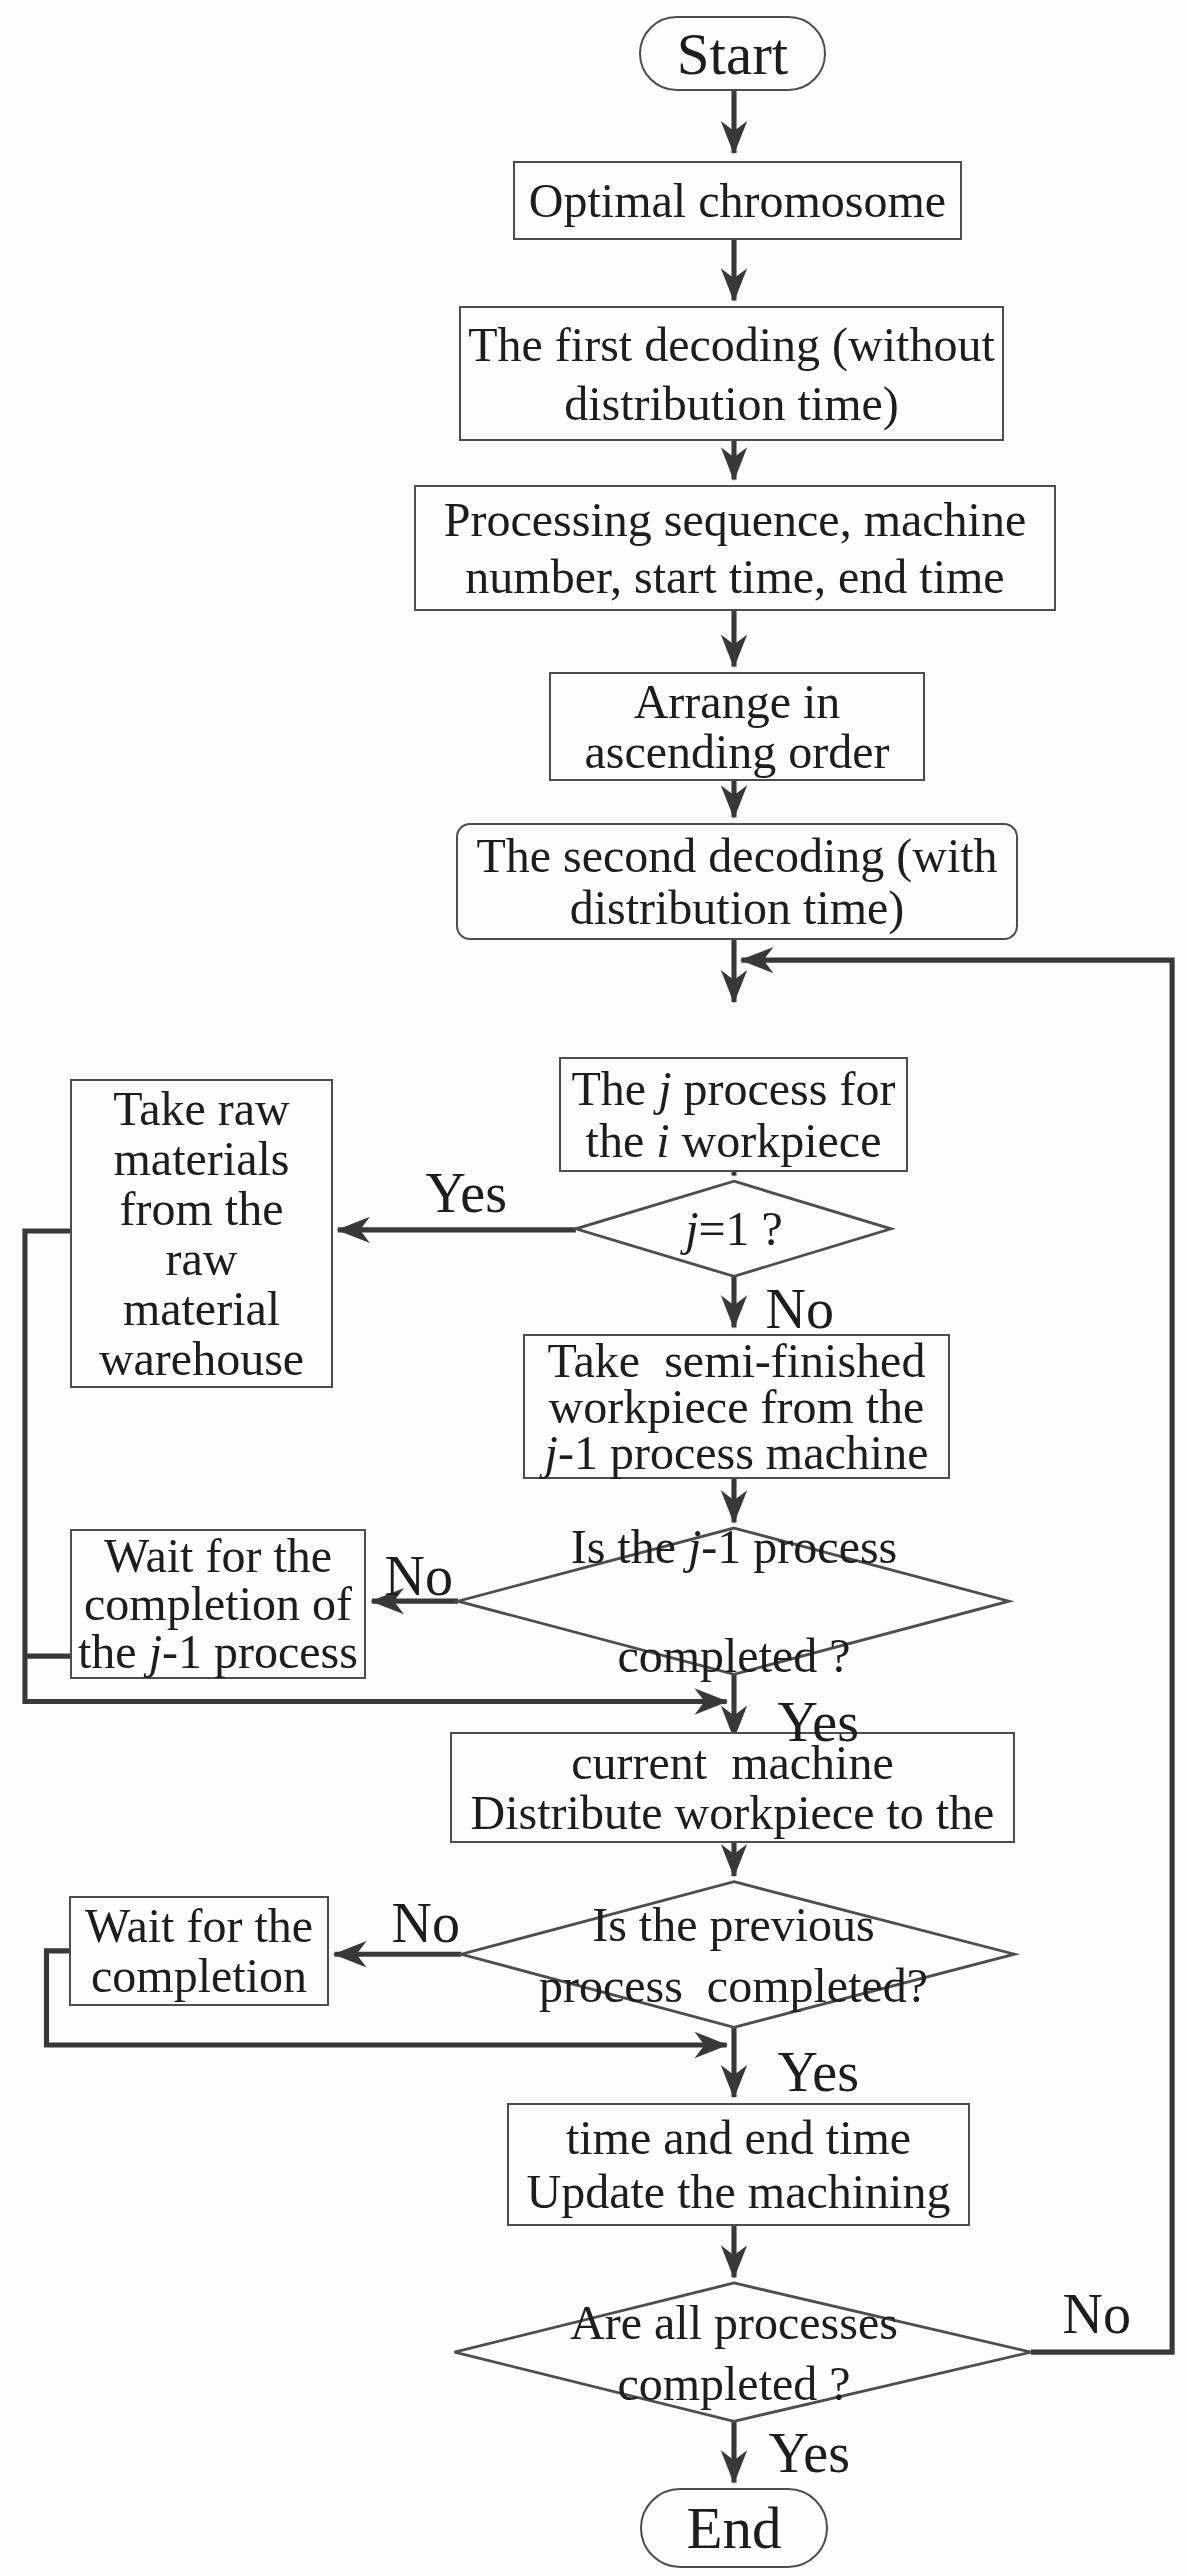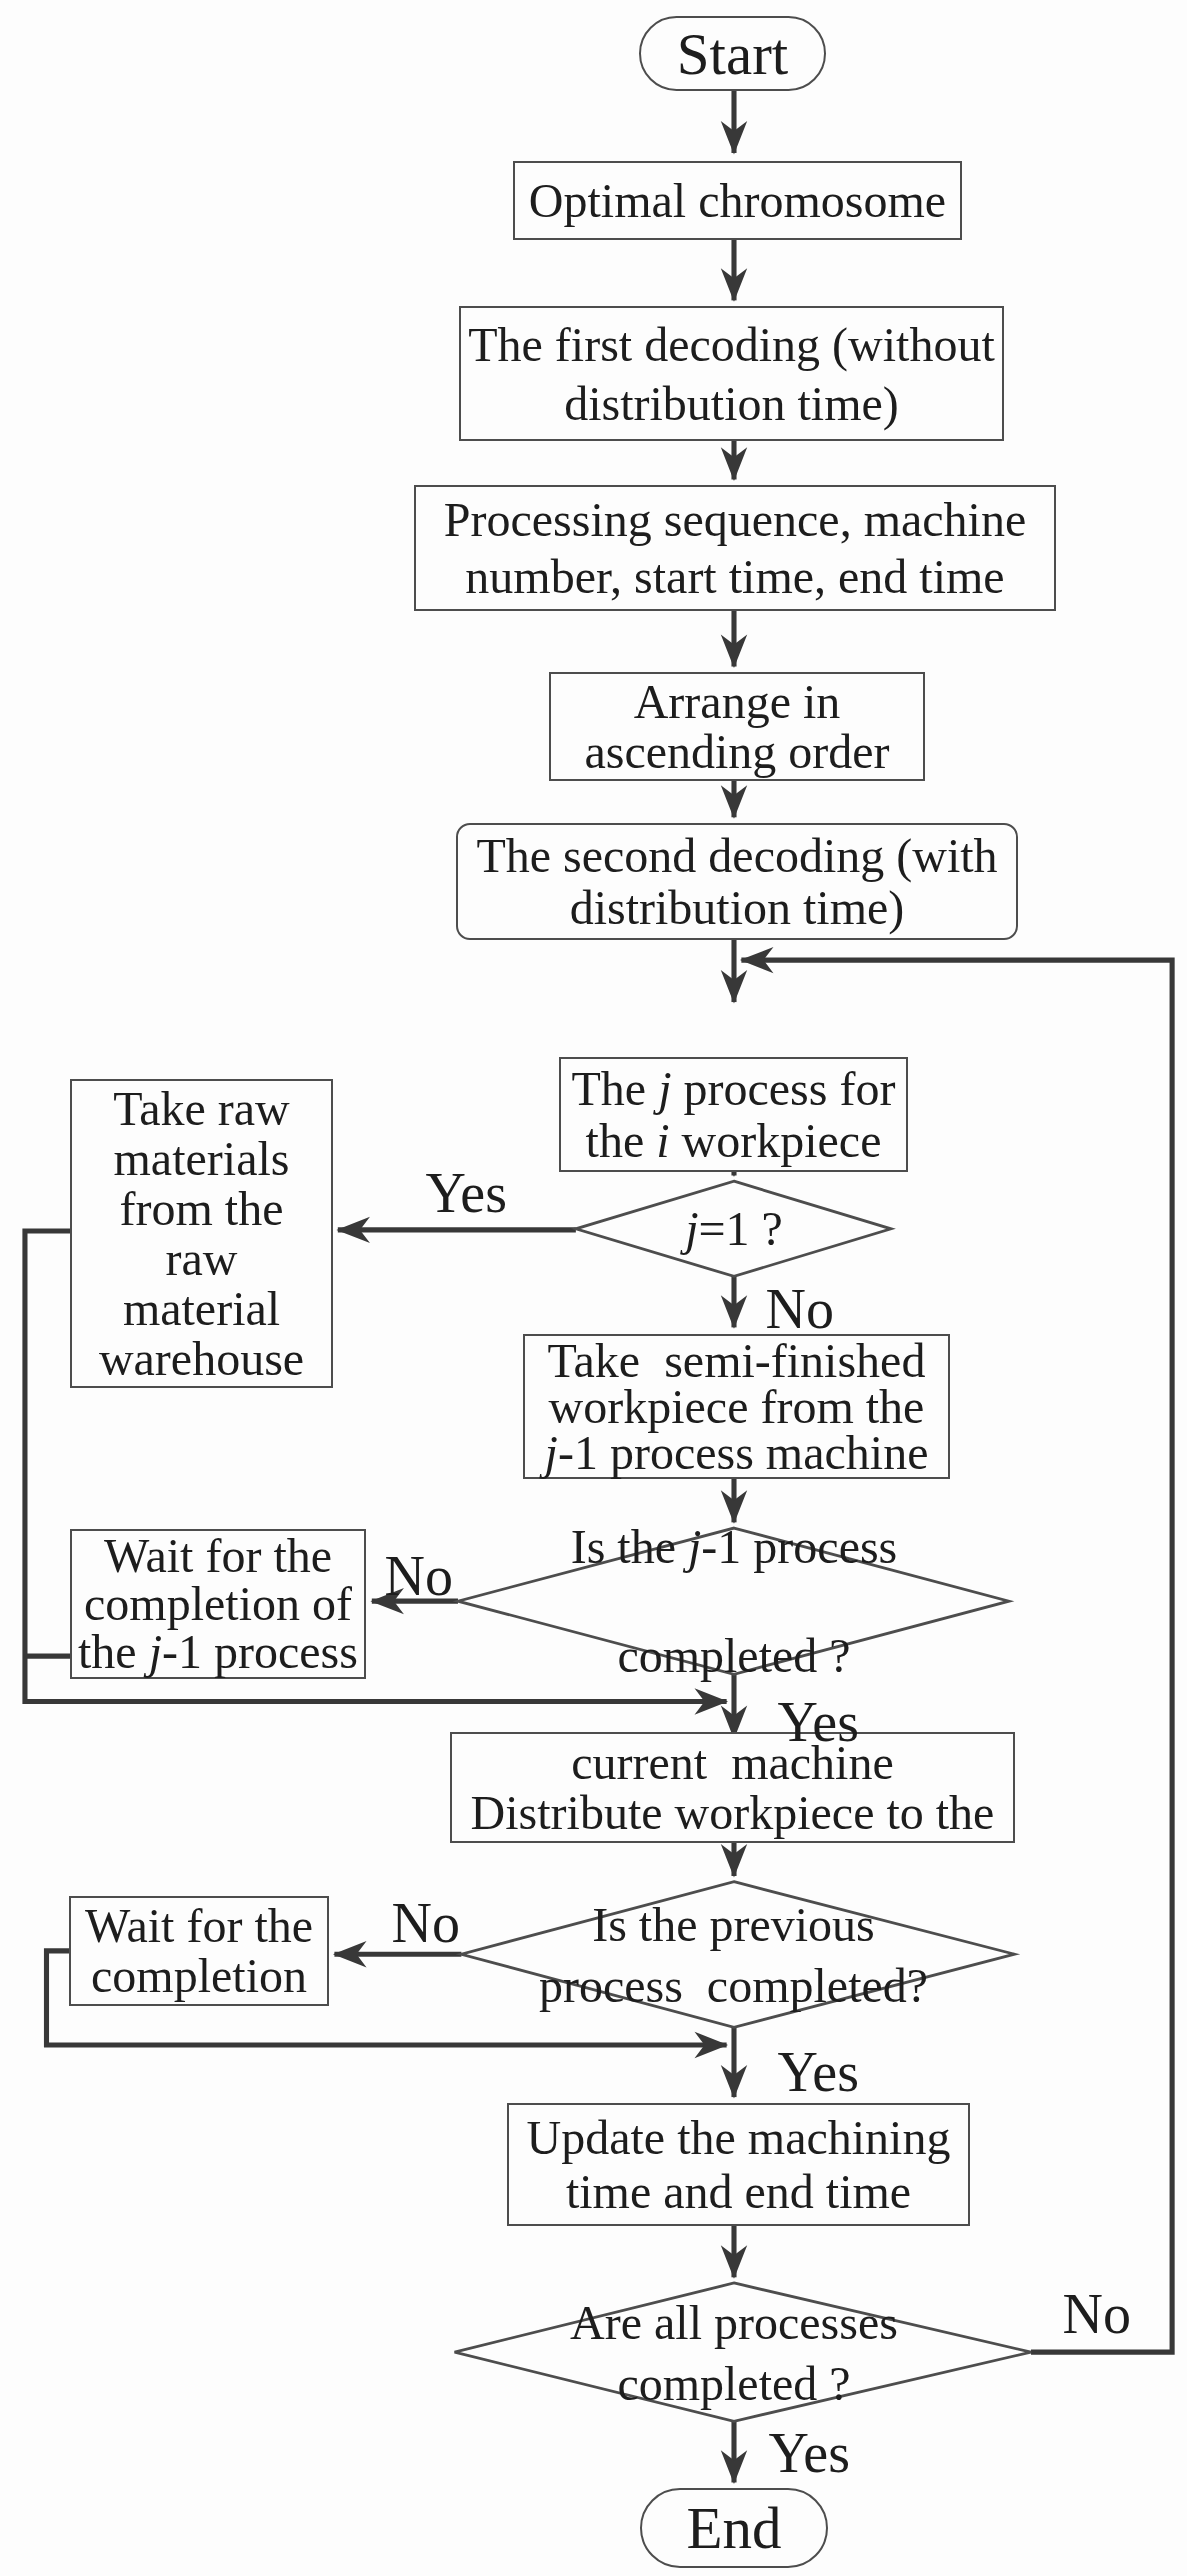--- a/index.html
+++ b/index.html
@@ -139,22 +139,22 @@
     <span class="line">current  machine</span>
     <span class="line">Distribute workpiece to the</span>
   </div>
 
   <div class="node rect" style="left:69px;top:1896px;width:256px;height:106px;line-height:50px;">
     <span class="line">Wait for the</span>
     <span class="line">completion</span>
   </div>
 
   <div class="node rect" style="left:507px;top:2103px;width:459px;height:119px;line-height:54px;">
+    <span class="line">time and end time</span>
     <span class="line">Update the machining</span>
-    <span class="line">time and end time</span>
   </div>
 
   <div class="node stadium" style="left:640px;top:2488px;width:184px;height:76px;">
     <span class="line">End</span>
   </div>
 
   <div class="dtext" style="left:612px;top:1200px;width:244px;height:57px;">
     <span class="line"><span class="it">j</span><span>=1 ?</span></span>
   </div>
 

